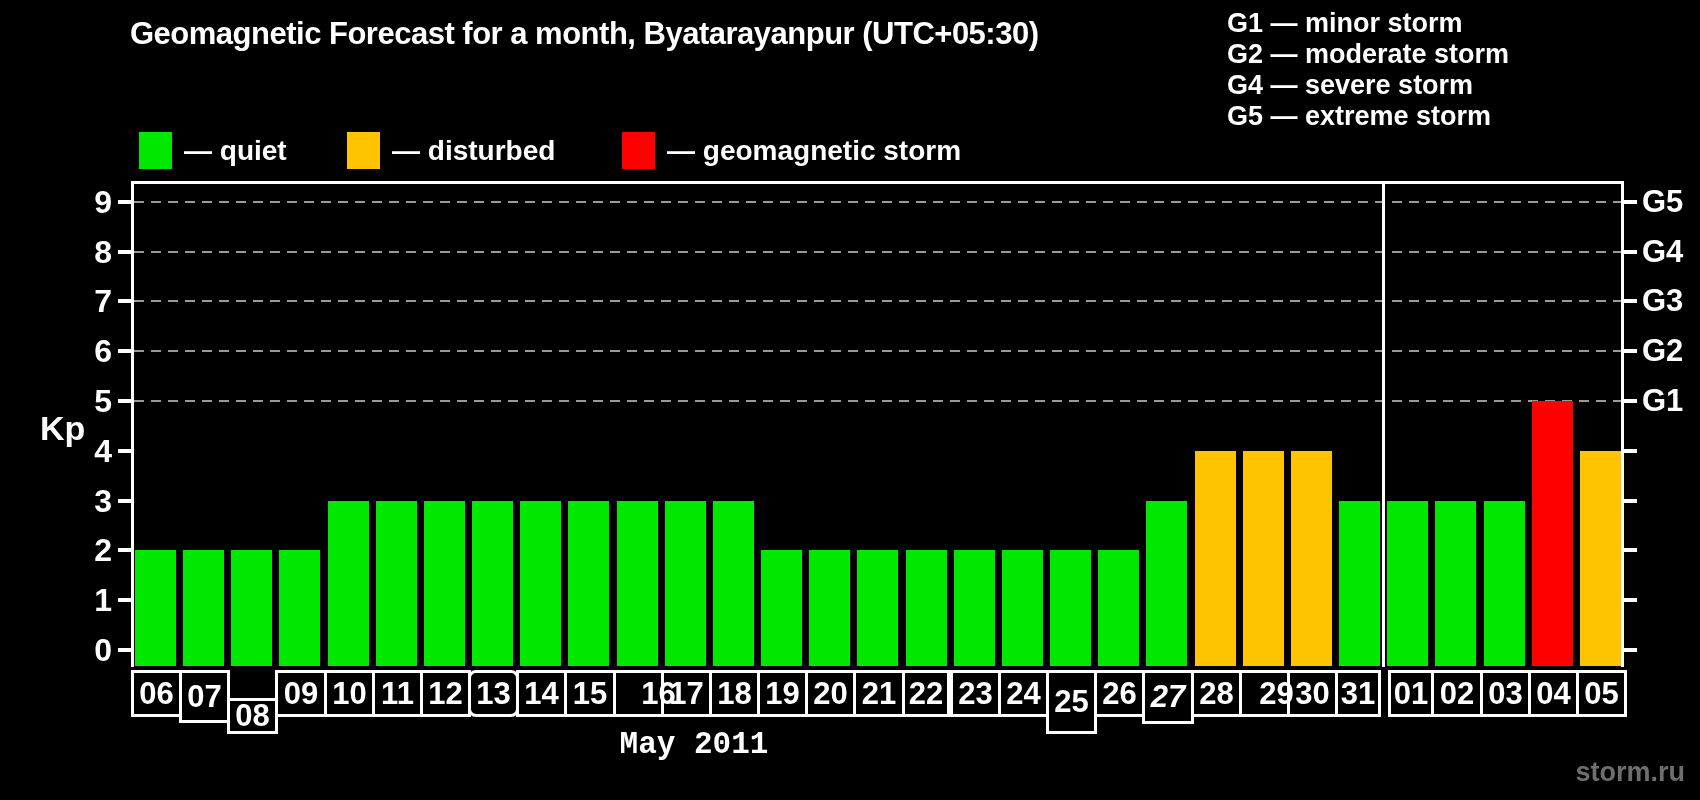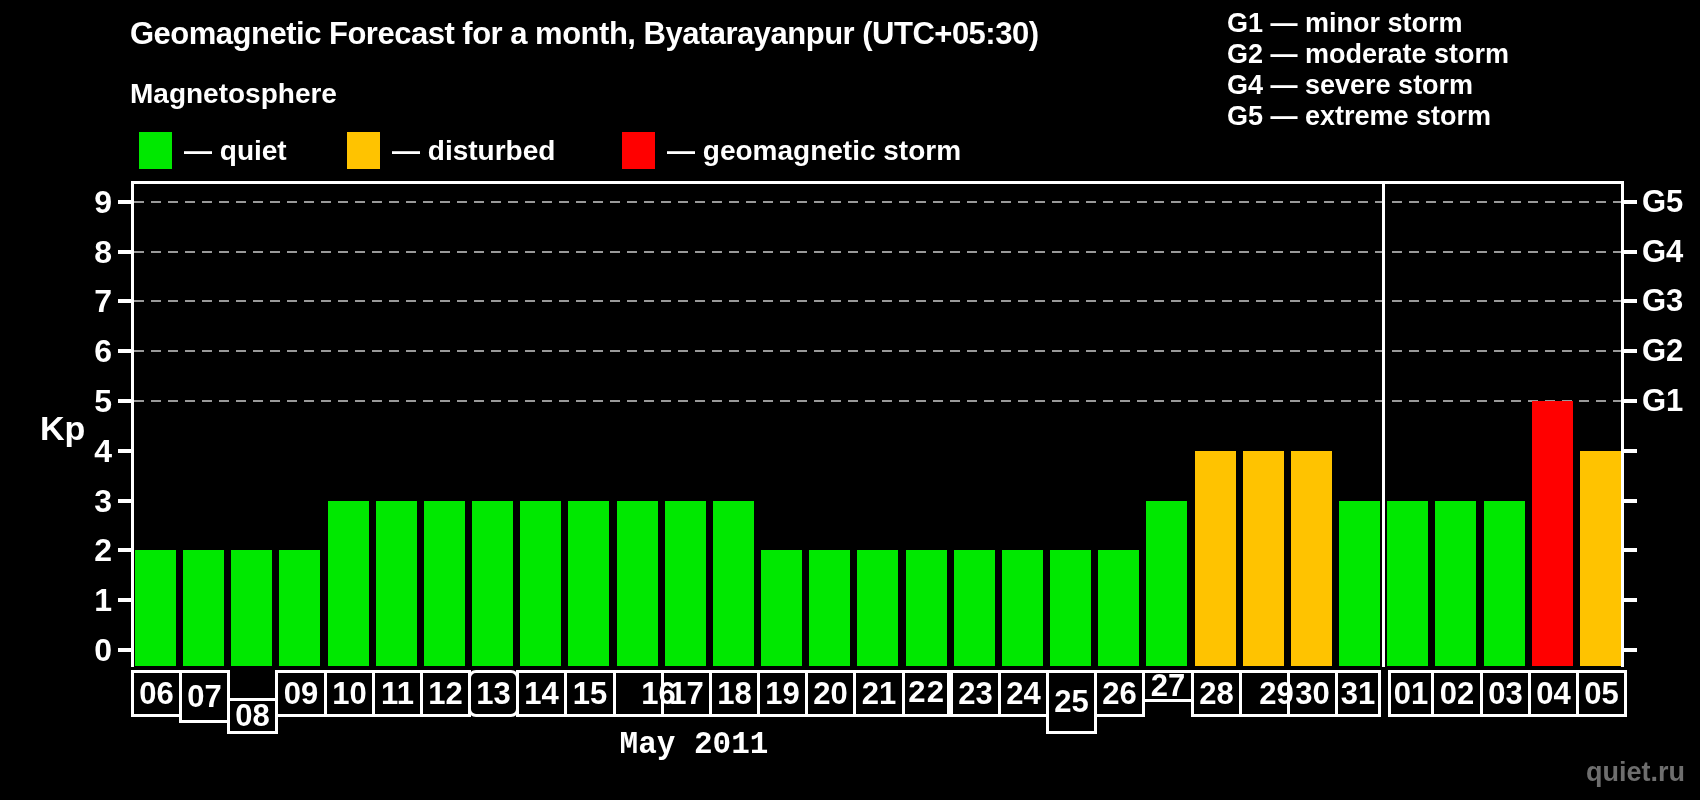--- a/index.html
+++ b/index.html
@@ -25,21 +25,20 @@
   #month-separator{width:3px;background:#fff;}
   #month-label{font-size:31px;text-align:center;}
   #watermark{font-size:27px;color:#6E6E6E;font-weight:bold;text-align:right;}
 </style>
 </head>
 <body>
 
 <div id="canvas">
 
   <div class="abs" id="page-title">Geomagnetic Forecast for a month, Byatarayanpur (UTC+05:30)</div>
-  <div class="abs" id="subtitle">Magnetosphere</div>
 
   <div id="legend-row">
       <div class="abs legend-item" style="left: 130px; margin-left: 9px;"><span class="legend-swatch" style="background: rgb(0, 232, 0);"></span><span class="legend-label">— quiet</span></div>
       <div class="abs legend-item" style="left: 347px;"><span class="legend-swatch" style="background: rgb(255, 195, 0);"></span><span class="legend-label">— disturbed</span></div>
       <div class="abs legend-item" style="left: 622px;"><span class="legend-swatch" style="background: rgb(255, 0, 0);"></span><span class="legend-label">— geomagnetic storm</span></div>
     </div>
 
   <div class="abs" id="storm-scale">
       <div>G1 — minor storm</div>
       <div>G2 — moderate storm</div>
@@ -131,33 +130,33 @@
       <div class="abs daybox" style="left: 420px; width: 51px; top: 670px; height: 47px;">12</div>
       <div class="abs daybox" style="left: 468px; width: 51px; top: 670px; height: 47px; border-radius: 8px;">13</div>
       <div class="abs daybox" style="left: 516px; width: 51px; top: 670px; height: 47px;">14</div>
       <div class="abs daybox" style="left: 564px; width: 52px; top: 670px; height: 47px;">15</div>
       <div class="abs daybox" style="left: 613px; width: 51px; top: 670px; height: 47px; padding-left: 40px;">16</div>
       <div class="abs daybox" style="left: 661px; width: 51px; top: 670px; height: 47px;">17</div>
       <div class="abs daybox" style="left: 709px; width: 51px; top: 670px; height: 47px;">18</div>
       <div class="abs daybox" style="left: 757px; width: 51px; top: 670px; height: 47px;">19</div>
       <div class="abs daybox" style="left: 805px; width: 51px; top: 670px; height: 47px;">20</div>
       <div class="abs daybox" style="left: 853px; width: 52px; top: 670px; height: 47px;">21</div>
-      <div class="abs daybox" style="left: 902px; width: 48px; top: 670px; height: 47px; font-family: Liberation Mono, monospace;">22</div>
+      <div class="abs daybox" style="left: 902px; width: 48px; top: 670px; height: 47px;">22</div>
       <div class="abs daybox" style="left: 950px; width: 51px; top: 670px; height: 47px;">23</div>
       <div class="abs daybox" style="left: 998px; width: 51px; top: 670px; height: 47px;">24</div>
       <div class="abs daybox" style="left: 1046px; width: 51px; top: 670px; height: 64px;">25</div>
       <div class="abs daybox" style="left: 1094px; width: 51px; top: 670px; height: 47px;">26</div>
-      <div class="abs daybox" style="left: 1142px; width: 52px; top: 670px; height: 32px;">27</div>
+      <div class="abs daybox" style="left: 1142px; width: 52px; top: 670px; height: 54px; font-style: italic;">27</div>
       <div class="abs daybox" style="left: 1191px; width: 51px; top: 670px; height: 47px;">28</div>
       <div class="abs daybox" style="left: 1239px; width: 51px; top: 670px; height: 47px; padding-left: 24px;">29</div>
       <div class="abs daybox" style="left: 1287px; width: 51px; top: 670px; height: 47px;">30</div>
       <div class="abs daybox" style="left: 1335px; width: 46px; top: 670px; height: 47px;">31</div>
       <div class="abs daybox" style="left: 1388px; width: 46px; top: 670px; height: 47px;">01</div>
       <div class="abs daybox" style="left: 1431px; width: 52px; top: 670px; height: 47px;">02</div>
       <div class="abs daybox" style="left: 1480px; width: 51px; top: 670px; height: 47px;">03</div>
       <div class="abs daybox" style="left: 1528px; width: 51px; top: 670px; height: 47px;">04</div>
       <div class="abs daybox" style="left: 1576px; width: 51px; top: 670px; height: 47px;">05</div>
     </div>
 
   <div class="abs" id="month-label" style="left:544px;top:727px;width:300px;font-family:Liberation Mono, monospace;">May 2011</div>
 
-  <div class="abs" id="watermark" style="left:1540px;top:757px;width:145px;">quiet.ru</div>
+  <div class="abs" id="watermark" style="left:1540px;top:757px;width:145px;">storm.ru</div>
 </div>
 
 </body></html>

